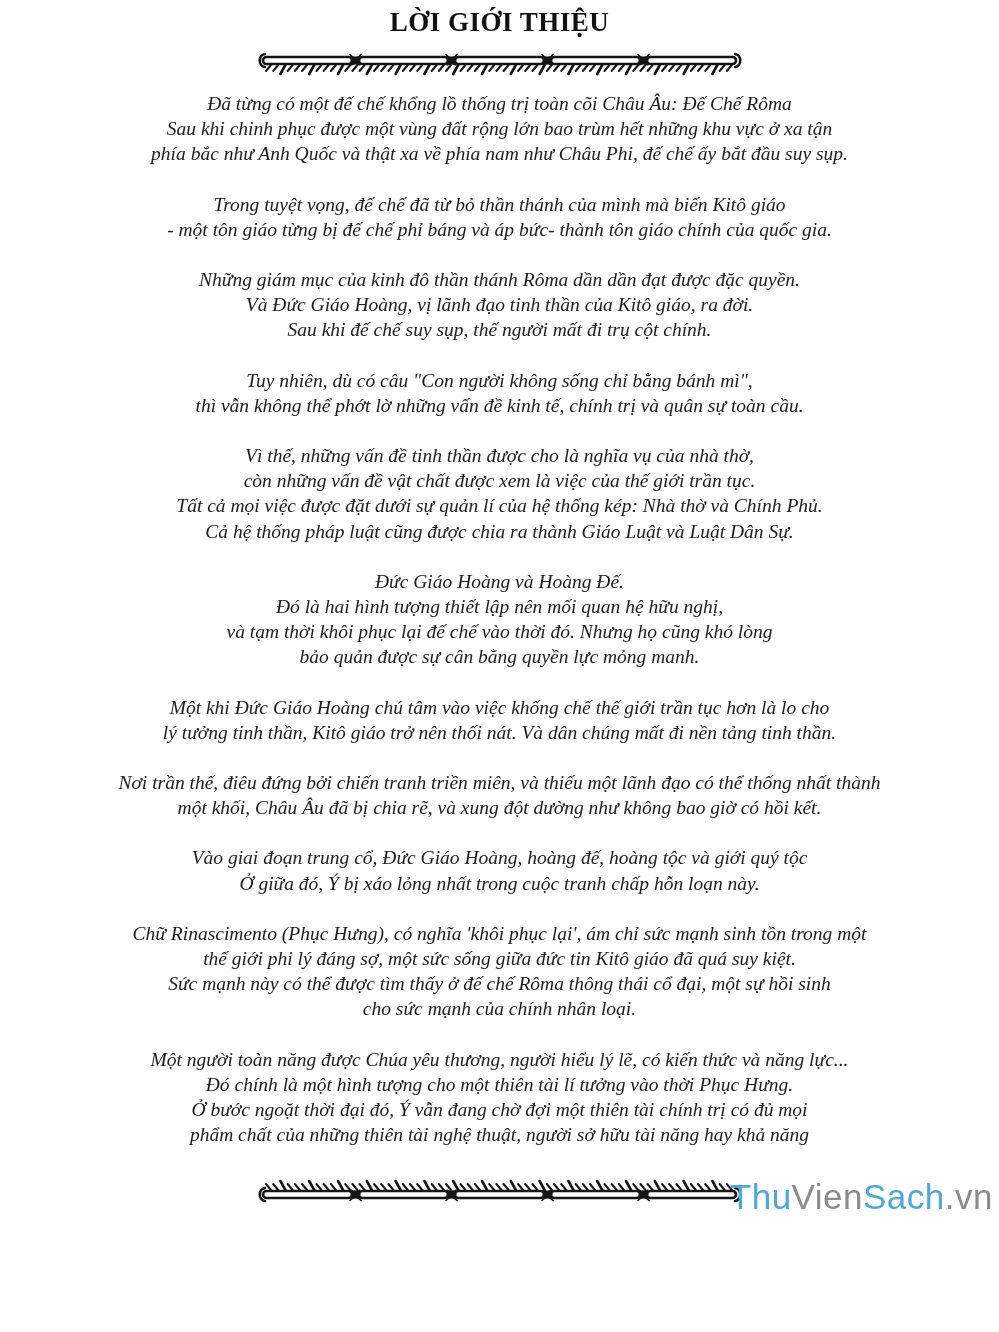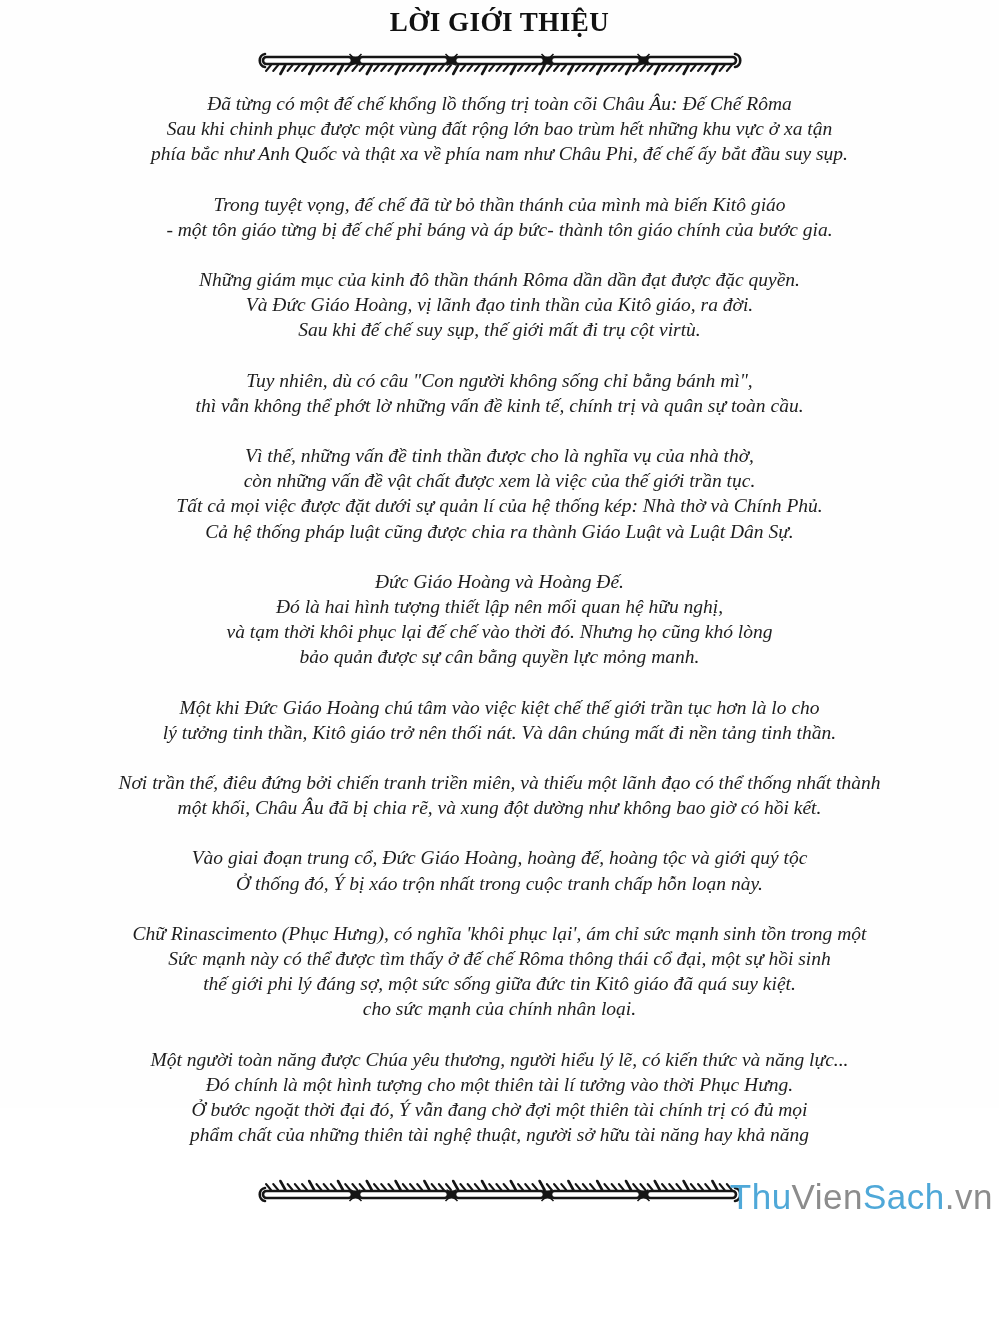--- a/index.html
+++ b/index.html
@@ -153,59 +153,59 @@
     </svg>
 
   <div class="intro-text" id="paragraphs">
       <div class="para">
         <div class="line">Đã từng có một đế chế khổng lồ thống trị toàn cõi Châu Âu: Đế Chế Rôma</div>
         <div class="line">Sau khi chinh phục được một vùng đất rộng lớn bao trùm hết những khu vực ở xa tận</div>
         <div class="line">phía bắc như Anh Quốc và thật xa về phía nam như Châu Phi, đế chế ấy bắt đầu suy sụp.</div>
       </div>
       <div class="para">
         <div class="line">Trong tuyệt vọng, đế chế đã từ bỏ thần thánh của mình mà biến Kitô giáo</div>
-        <div class="line">- một tôn giáo từng bị đế chế phỉ báng và áp bức- thành tôn giáo chính của bước gia.</div>
+        <div class="line">- một tôn giáo từng bị đế chế phỉ báng và áp bức- thành tôn giáo chính của quốc gia.</div>
       </div>
       <div class="para">
         <div class="line">Những giám mục của kinh đô thần thánh Rôma dần dần đạt được đặc quyền.</div>
         <div class="line">Và Đức Giáo Hoàng, vị lãnh đạo tinh thần của Kitô giáo, ra đời.</div>
-        <div class="line">Sau khi đế chế suy sụp, thế giới mất đi trụ cột virtù.</div>
+        <div class="line">Sau khi đế chế suy sụp, thế người mất đi trụ cột chính.</div>
       </div>
       <div class="para">
         <div class="line">Tuy nhiên, dù có câu "Con người không sống chỉ bằng bánh mì",</div>
         <div class="line">thì vẫn không thể phớt lờ những vấn đề kinh tế, chính trị và quân sự toàn cầu.</div>
       </div>
       <div class="para">
         <div class="line">Vì thế, những vấn đề tinh thần được cho là nghĩa vụ của nhà thờ,</div>
         <div class="line">còn những vấn đề vật chất được xem là việc của thế giới trần tục.</div>
         <div class="line">Tất cả mọi việc được đặt dưới sự quản lí của hệ thống kép: Nhà thờ và Chính Phủ.</div>
         <div class="line">Cả hệ thống pháp luật cũng được chia ra thành Giáo Luật và Luật Dân Sự.</div>
       </div>
       <div class="para">
         <div class="line">Đức Giáo Hoàng và Hoàng Đế.</div>
         <div class="line">Đó là hai hình tượng thiết lập nên mối quan hệ hữu nghị,</div>
         <div class="line">và tạm thời khôi phục lại đế chế vào thời đó. Nhưng họ cũng khó lòng</div>
         <div class="line">bảo quản được sự cân bằng quyền lực mỏng manh.</div>
       </div>
       <div class="para">
-        <div class="line">Một khi Đức Giáo Hoàng chú tâm vào việc kiệt chế thế giới trần tục hơn là lo cho</div>
+        <div class="line">Một khi Đức Giáo Hoàng chú tâm vào việc khống chế thế giới trần tục hơn là lo cho</div>
         <div class="line">lý tưởng tinh thần, Kitô giáo trở nên thối nát. Và dân chúng mất đi nền tảng tinh thần.</div>
       </div>
       <div class="para">
         <div class="line">Nơi trần thế, điêu đứng bởi chiến tranh triền miên, và thiếu một lãnh đạo có thể thống nhất thành</div>
         <div class="line">một khối, Châu Âu đã bị chia rẽ, và xung đột dường như không bao giờ có hồi kết.</div>
       </div>
       <div class="para">
         <div class="line">Vào giai đoạn trung cổ, Đức Giáo Hoàng, hoàng đế, hoàng tộc và giới quý tộc</div>
-        <div class="line">Ở thống đó, Ý bị xáo trộn nhất trong cuộc tranh chấp hỗn loạn này.</div>
+        <div class="line">Ở giữa đó, Ý bị xáo lỏng nhất trong cuộc tranh chấp hỗn loạn này.</div>
       </div>
       <div class="para">
         <div class="line">Chữ Rinascimento (Phục Hưng), có nghĩa 'khôi phục lại', ám chỉ sức mạnh sinh tồn trong một</div>
+        <div class="line">thế giới phi lý đáng sợ, một sức sống giữa đức tin Kitô giáo đã quá suy kiệt.</div>
         <div class="line">Sức mạnh này có thể được tìm thấy ở đế chế Rôma thông thái cổ đại, một sự hồi sinh</div>
-        <div class="line">thế giới phi lý đáng sợ, một sức sống giữa đức tin Kitô giáo đã quá suy kiệt.</div>
         <div class="line">cho sức mạnh của chính nhân loại.</div>
       </div>
       <div class="para">
         <div class="line">Một người toàn năng được Chúa yêu thương, người hiểu lý lẽ, có kiến thức và năng lực...</div>
         <div class="line">Đó chính là một hình tượng cho một thiên tài lí tưởng vào thời Phục Hưng.</div>
         <div class="line">Ở bước ngoặt thời đại đó, Ý vẫn đang chờ đợi một thiên tài chính trị có đủ mọi</div>
         <div class="line">phẩm chất của những thiên tài nghệ thuật, người sở hữu tài năng hay khả năng</div>
       </div>
     </div>
 

